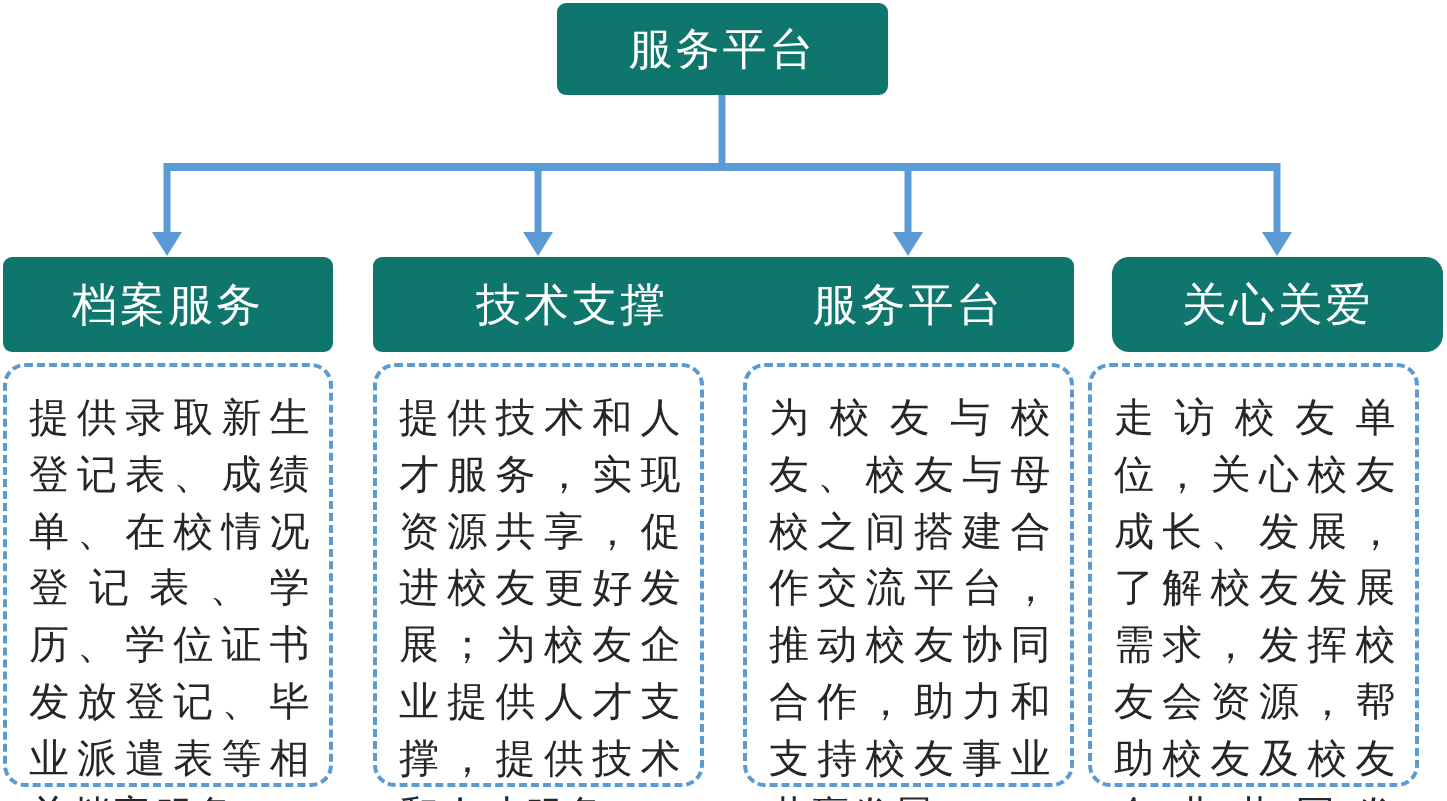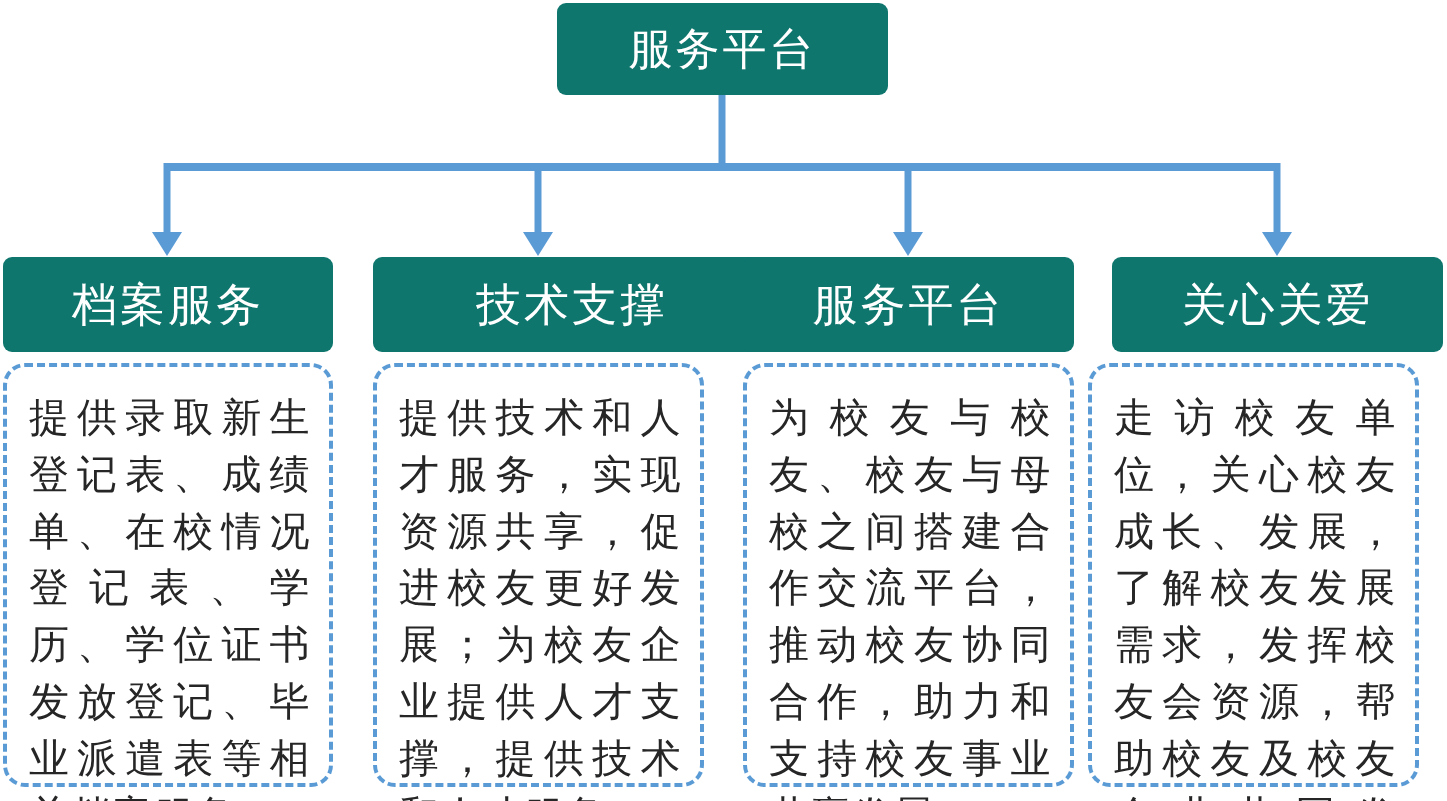--- a/index.html
+++ b/index.html
@@ -66,21 +66,21 @@
     height: 95px;
   }
   .branch-header .node-label {
     font-size: 45px;
     letter-spacing: 3px;
   }
 
   #header-box-0 { left: 3px;    width: 330px; }
   #header-box-1 { left: 373px;  width: 398px; }
   #header-box-2 { left: 743px;  width: 331px; }
-  #header-box-3 { left: 1112px; width: 331px; }
+  #header-box-3 { left: 1112px; width: 331px; border-radius: 17px; }
 
   .detail-box {
     position: absolute;
     top: 363px;
     height: 424px;
     border: 4px dashed #5B9BD5;
     border-radius: 22px;
     box-sizing: border-box;
     padding: 22px 18px 10px 22px;
   }

